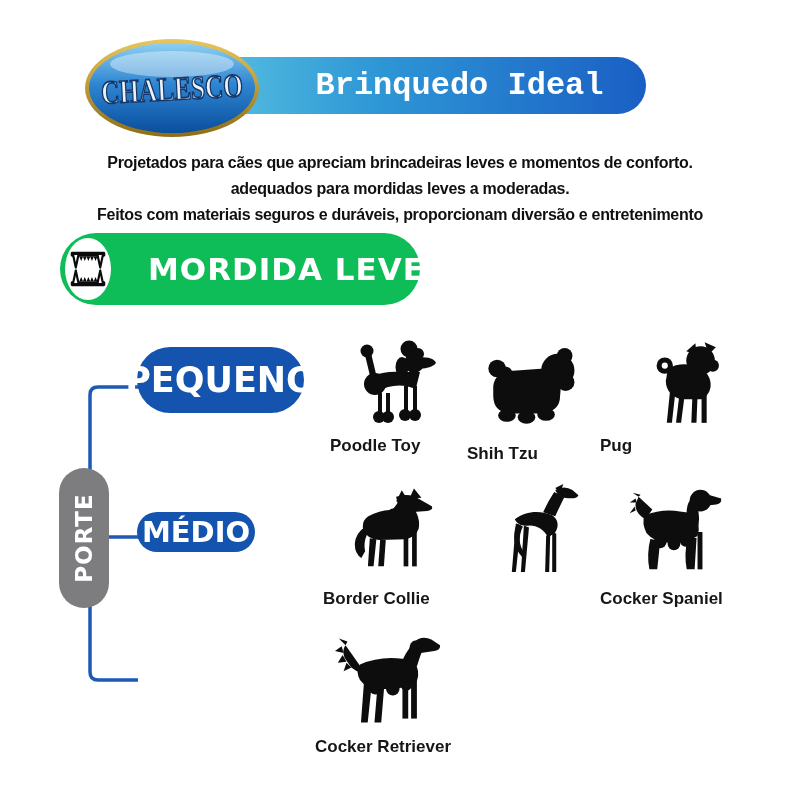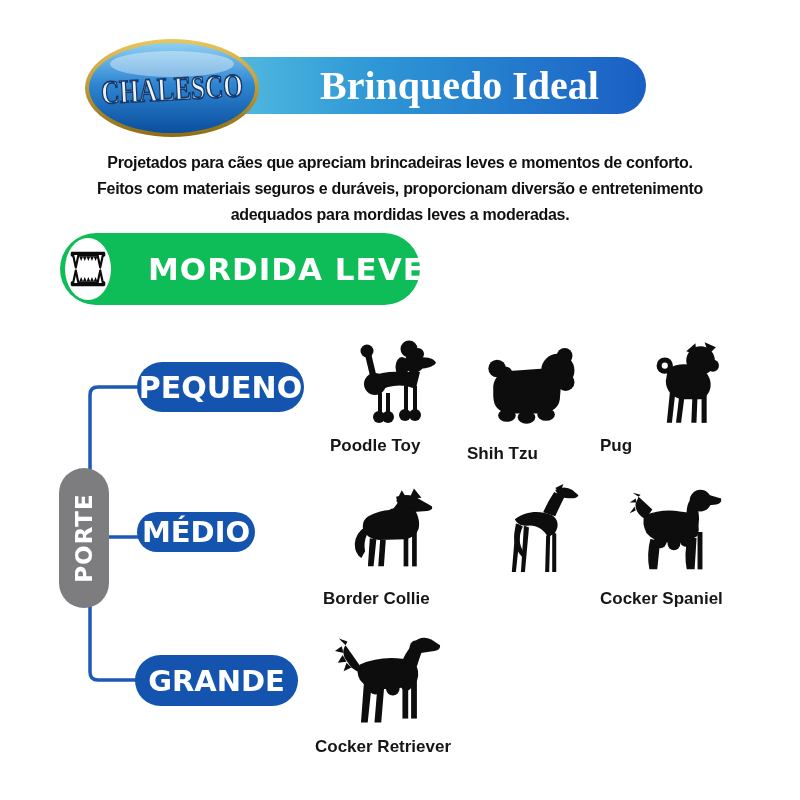--- a/index.html
+++ b/index.html
@@ -2,40 +2,40 @@
 <html><head>
 <meta charset="utf-8">
 <style>
   html,body{margin:0;padding:0;background:#fff;}
   .stage{position:relative;width:800px;height:800px;background:#fff;overflow:hidden;
          font-family:"Liberation Sans",sans-serif;}
   
   .banner{position:absolute;left:178px;top:57px;width:468px;height:57px;border-radius:29px;
           background:linear-gradient(90deg,#5fc7e2 0%,#2e97d6 42%,#1a5fc4 100%);
           display:flex;align-items:center;justify-content:center;z-index:1;}
-  .banner-title{padding-left:95px;color:#fff;font-family:Liberation Serif, serif;
-          font-weight:700;font-size:40px;letter-spacing:0;white-space:nowrap;}
+  .banner-title{padding-left:95px;color:#fff;font-family:Liberation Mono, monospace;
+          font-weight:700;font-size:32px;letter-spacing:0;white-space:nowrap;}
   .logo{position:absolute;left:84px;top:38px;width:176px;height:100px;z-index:2;}
   
   .desc{position:absolute;left:40px;top:150px;width:720px;text-align:center;color:#101010;
         font-weight:700;font-size:16px;line-height:26px;letter-spacing:-0.3px;}
   .desc div{white-space:nowrap;}
   
   .badge{position:absolute;left:60px;top:233px;width:360px;height:72px;border-radius:36px;
          background:#0FBD58;display:flex;align-items:center;z-index:1;}
   .badge-circle{width:62px;height:62px;margin-left:5px;border-radius:50%;background:#fff;
          display:flex;align-items:center;justify-content:center;}
   .badge-label{margin-left:37px;color:#fff;font-family:"DejaVu Sans",sans-serif;
          font-weight:700;font-size:31px;letter-spacing:1px;white-space:nowrap;}
   
   .tree-lines{position:absolute;left:0;top:0;width:800px;height:800px;z-index:0;}
   .pill{position:absolute;border-radius:999px;background:#1454AF;color:#fff;z-index:3;
         display:flex;align-items:center;justify-content:center;
         font-family:"DejaVu Sans",sans-serif;font-weight:700;}
-  .pill-pequeno{left:137px;top:362px;width:167px;height:50px;font-size:30px;}
+  .pill-pequeno{left:137px;top:347px;width:167px;height:66px;font-size:35px;}
   .pill-medio{left:137px;top:512px;width:118px;height:40px;font-size:29px;}
   .pill-grande{left:135px;top:655px;width:163px;height:51px;font-size:29px;}
   .porte{position:absolute;left:59px;top:468px;width:50px;height:140px;border-radius:25px;
         background:#7D7D80;z-index:2;display:flex;align-items:center;justify-content:center;}
   .porte span{transform:rotate(-90deg);color:#fff;font-family:"DejaVu Sans",sans-serif;
         font-weight:700;font-size:23px;letter-spacing:1px;white-space:nowrap;}
   
   .dog{position:absolute;}
   .dog svg{width:100%;height:100%;}
   .breed-label{position:absolute;text-align:left;font-weight:700;font-size:17px;
@@ -63,22 +63,22 @@
       </linearGradient>
     </defs>
     <ellipse cx="88" cy="50" rx="87" ry="49" fill="url(#goldG)"></ellipse>
     <ellipse cx="88" cy="50" rx="83" ry="45" fill="url(#blueG)"></ellipse>
     <ellipse cx="88" cy="26" rx="62" ry="13" fill="#ffffff" opacity="0.38"></ellipse>
     <text x="88" y="62" text-anchor="middle" font-family="Liberation Serif, serif" font-size="33" font-weight="bold" fill="#eef0f4" stroke="#14386b" stroke-width="1.6" textLength="142" lengthAdjust="spacingAndGlyphs" transform="rotate(-3 88 50)">CHALESCO</text>
   </svg>
 
   <div class="desc">
     <div>Projetados para cães que apreciam brincadeiras leves e momentos de conforto.</div>
+    <div>adequados para mordidas leves a moderadas.</div>
     <div>Feitos com materiais seguros e duráveis, proporcionam diversão e entretenimento</div>
-    <div>adequados para mordidas leves a moderadas.</div>
   </div>
 
   <div class="badge">
     <div class="badge-circle">
       <svg width="46" height="46" viewBox="0 0 64 64">
         <g fill="#0b0b0b">
           <rect x="8" y="8" width="48" height="7" rx="2"></rect>
           <rect x="8" y="49" width="48" height="7" rx="2"></rect>
           <path d="M20,15 L22.5,21 L25,15 L27.5,21 L30,15 L32.5,21 L35,15 L37.5,21 L40,15 L42.5,21 L45,15 Z"></path>
           <path d="M20,49 L22.5,43 L25,49 L27.5,43 L30,49 L32.5,43 L35,49 L37.5,43 L40,49 L42.5,43 L45,49 Z"></path>
@@ -101,23 +101,20 @@
 
   <div class="porte">
     <span>PORTE</span>
   </div>
 
   <div class="pill pill-pequeno">
     <span>PEQUENO</span>
   </div>
   <div class="pill pill-medio">
     <span>MÉDIO</span>
-  </div>
-  <div class="pill pill-grande">
-    <span>GRANDE</span>
   </div>
 
   <div class="dog" style="left:340px;top:338px;width:100px;height:92px;">
     <svg viewBox="0 0 100 92" fill="#0d0d0d">
       <circle cx="27" cy="13" r="6.5"></circle>
       <path d="M25,17 L31,15 L36,36 L30,38 Z"></path>
       <circle cx="35" cy="46" r="11"></circle>
       <path d="M33,38 C48,32 64,33 75,38 L73,50 C60,45 48,48 38,53 Z"></path>
       <path d="M66,34 L80,34 L76,50 L64,46 Z"></path>
       <circle cx="74" cy="25" r="10"></circle>

